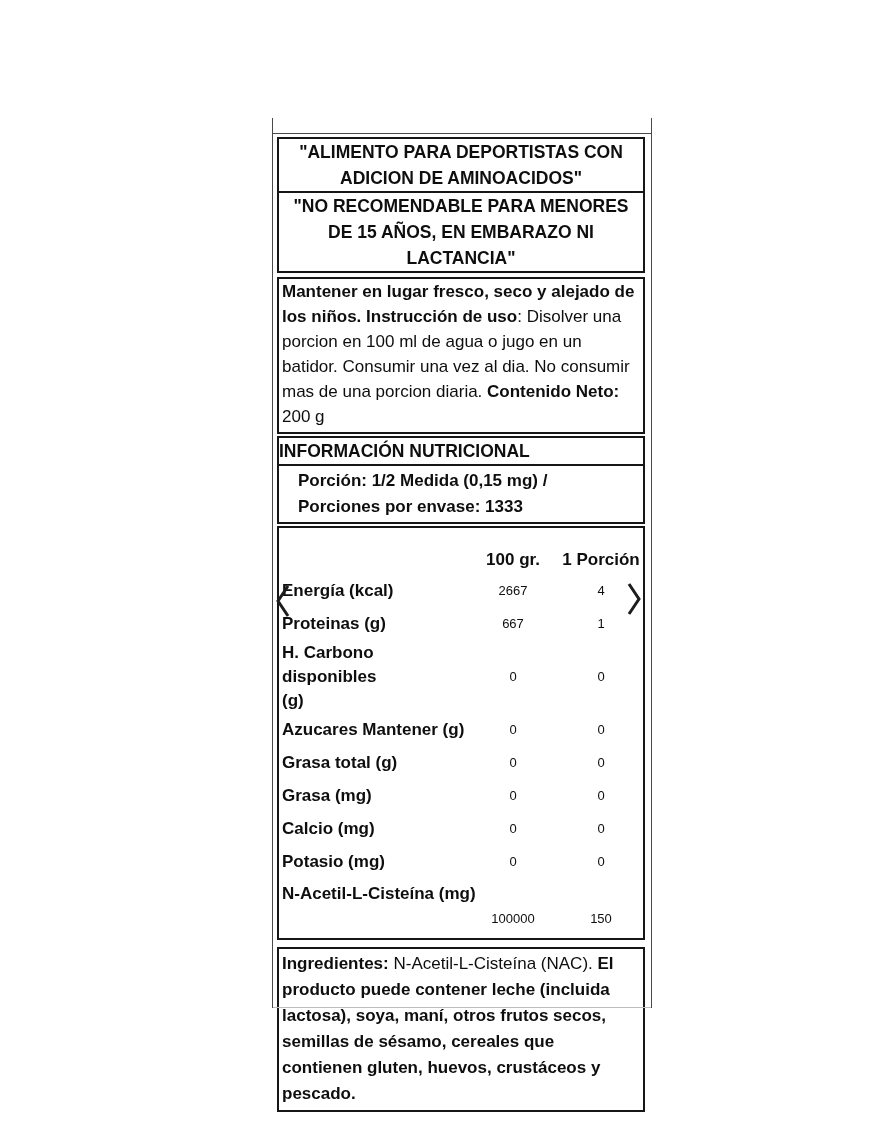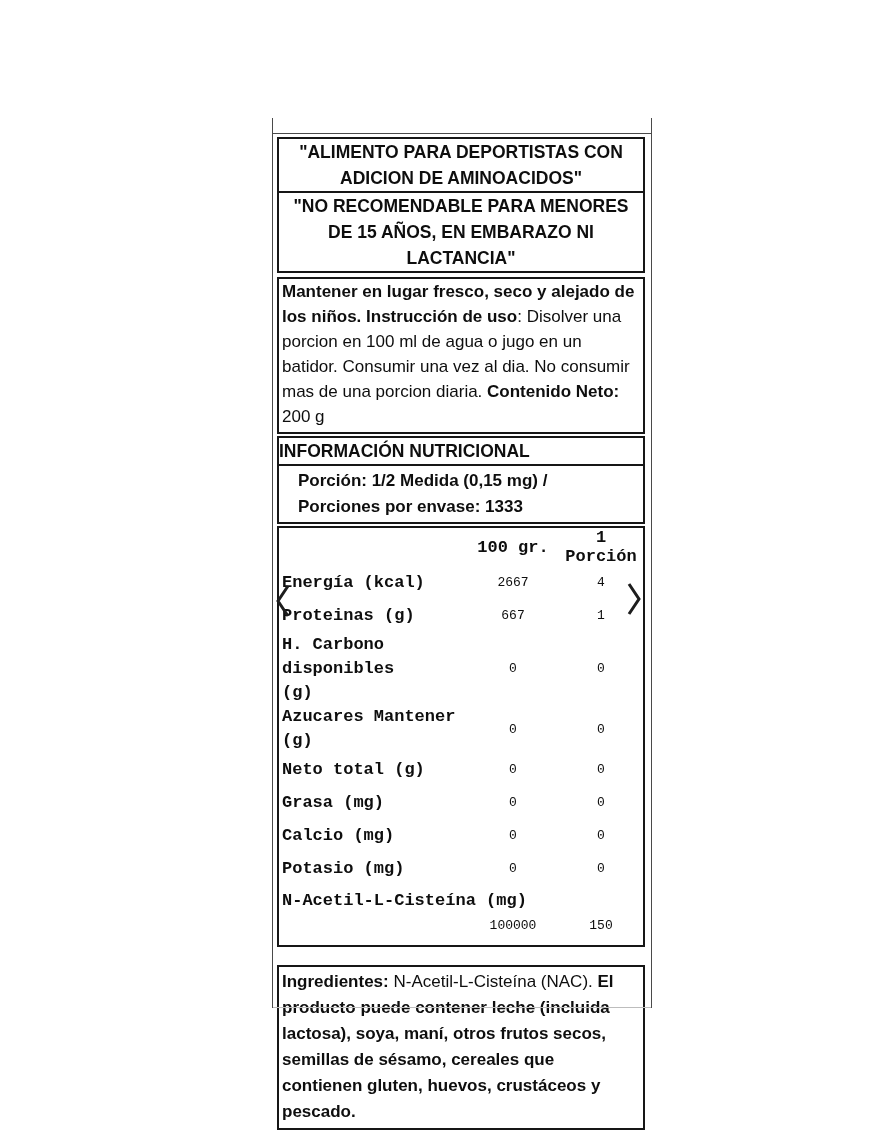--- a/index.html
+++ b/index.html
@@ -52,38 +52,38 @@
     text-align: left; font-weight: 700;
     font-size: 17.5px; line-height: 26px; padding: 0;
   }
 
   .portion {
     margin-top: -2px;
     font-weight: 700; font-size: 17px; line-height: 26px;
     padding: 2px 19px;
   }
 
-  .table-box { margin-top: 2px; padding: 0 0 8px 0; font-family: Liberation Mono, monospace; }
+  .table-box { margin-top: 2px; padding: 18px 0 8px 0; }
   .thead, .trow { display: grid; grid-template-columns: 190px 88px 88px; }
   .thead { min-height: 28px; align-items: center; }
   .thead .h { font-weight: 700; text-align: center; font-size: 17px; }
   .trow { align-items: center; min-height: 33px; }
   .trow .label {
     font-weight: 700; padding-left: 3px;
     white-space: pre-line; line-height: 24px; font-size: 17px;
   }
   .trow .val { text-align: center; font-weight: 400; font-size: 13px; }
   .trow[data-row-key="carbs"] { min-height: 62px; }
   .trow[data-row-key="carbs"] .label { align-self: start; padding-top: 1px; }
   .trow[data-row-key="nac"] { min-height: 52px; }
   .trow[data-row-key="nac"] .label { white-space: nowrap; align-self: start; padding-top: 4px; }
   .trow[data-row-key="nac"] .val { align-self: end; padding-bottom: 4px; }
 
   .ingredients {
-    margin-top: 18px;
+    margin-top: 7px;
     font-size: 17px; line-height: 26px;
     padding: 2px 4px 3px 3px; font-weight: 400;
   }
 
   
   .carousel-btn {
     position: absolute; width: 24px; height: 38px;
     background: transparent; border: none; padding: 0; margin: 0;
     display: flex; align-items: center; justify-content: center;
     cursor: pointer;
@@ -132,21 +132,21 @@
 (g)</div>
             <div class="tc val">0</div>
             <div class="tc val">0</div>
           </div>
           <div class="trow" data-row-key="sugars">
             <div class="tc label">Azucares Mantener (g)</div>
             <div class="tc val">0</div>
             <div class="tc val">0</div>
           </div>
           <div class="trow" data-row-key="fat">
-            <div class="tc label">Neto total (g)</div>
+            <div class="tc label">Grasa total (g)</div>
             <div class="tc val">0</div>
             <div class="tc val">0</div>
           </div>
           <div class="trow" data-row-key="sodium">
             <div class="tc label">Grasa (mg)</div>
             <div class="tc val">0</div>
             <div class="tc val">0</div>
           </div>
           <div class="trow" data-row-key="calcium">
             <div class="tc label">Calcio (mg)</div>

